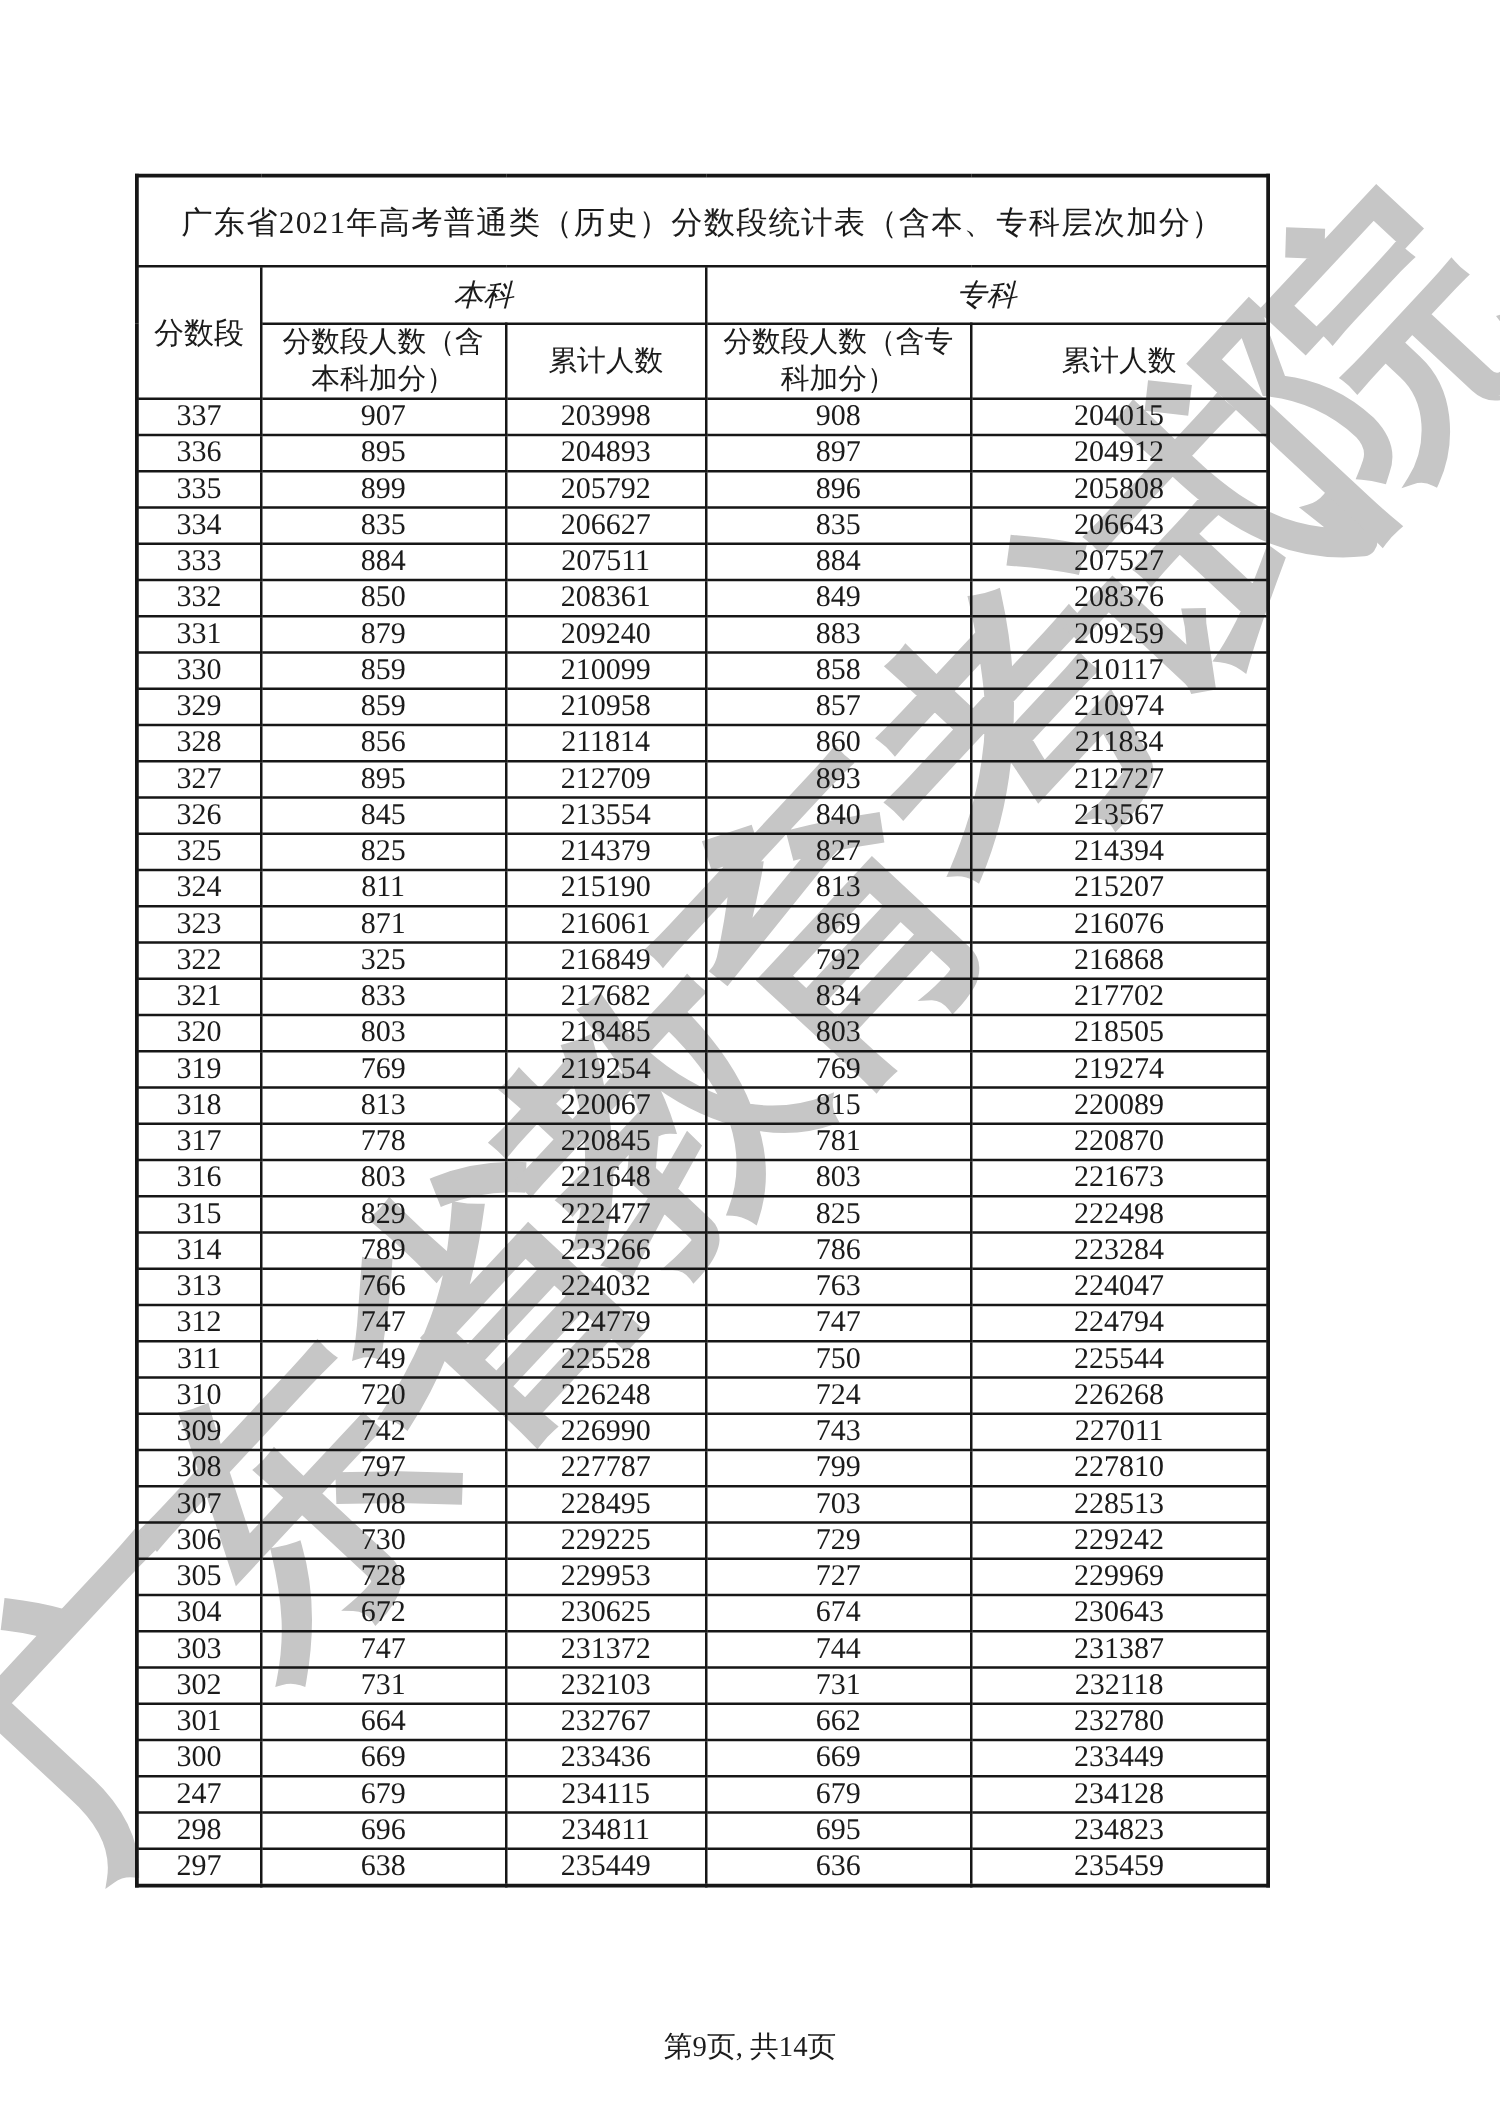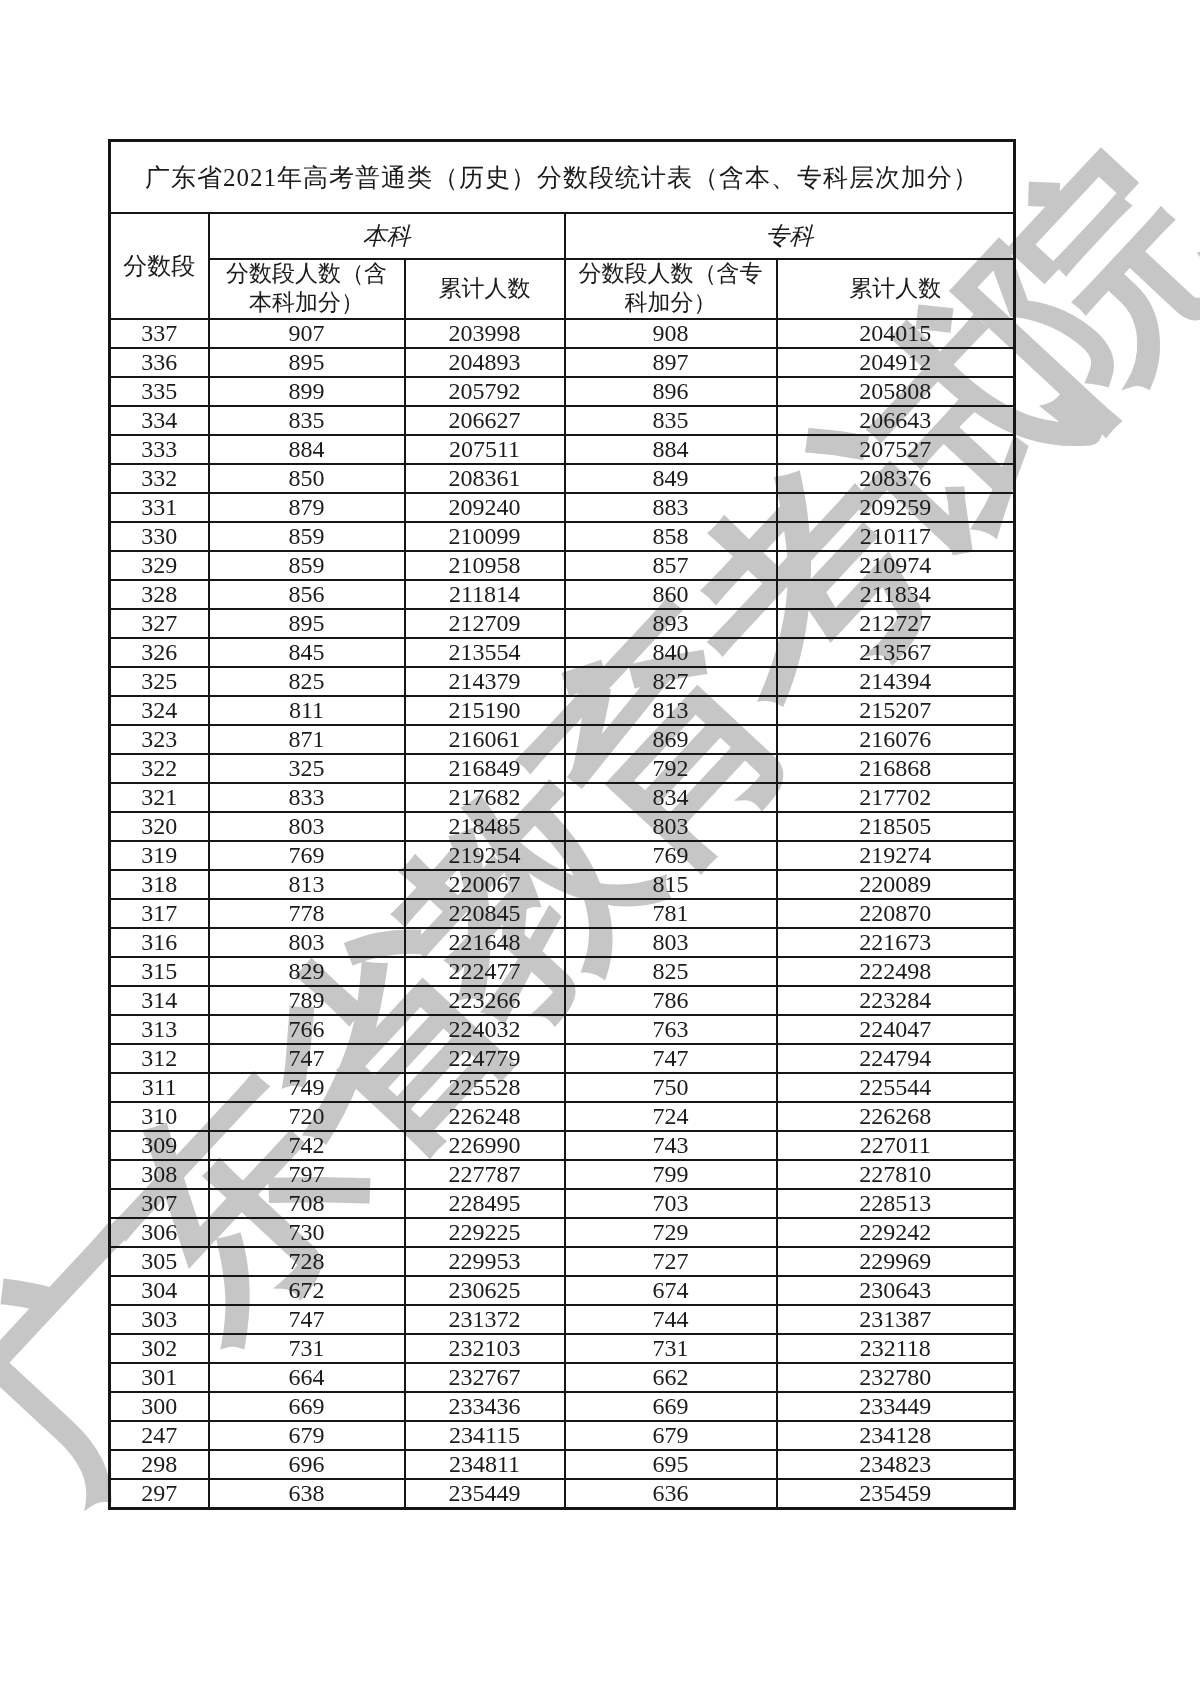--- a/index.html
+++ b/index.html
@@ -383,14 +383,15 @@
         <tr>
           <td>297</td>
           <td>638</td>
           <td>235449</td>
           <td>636</td>
           <td>235459</td>
         </tr>
       </tbody>
   </table>
 
+  <div class="footer">第9页, 共14页</div>
 
 </div>
 
 </body></html>

